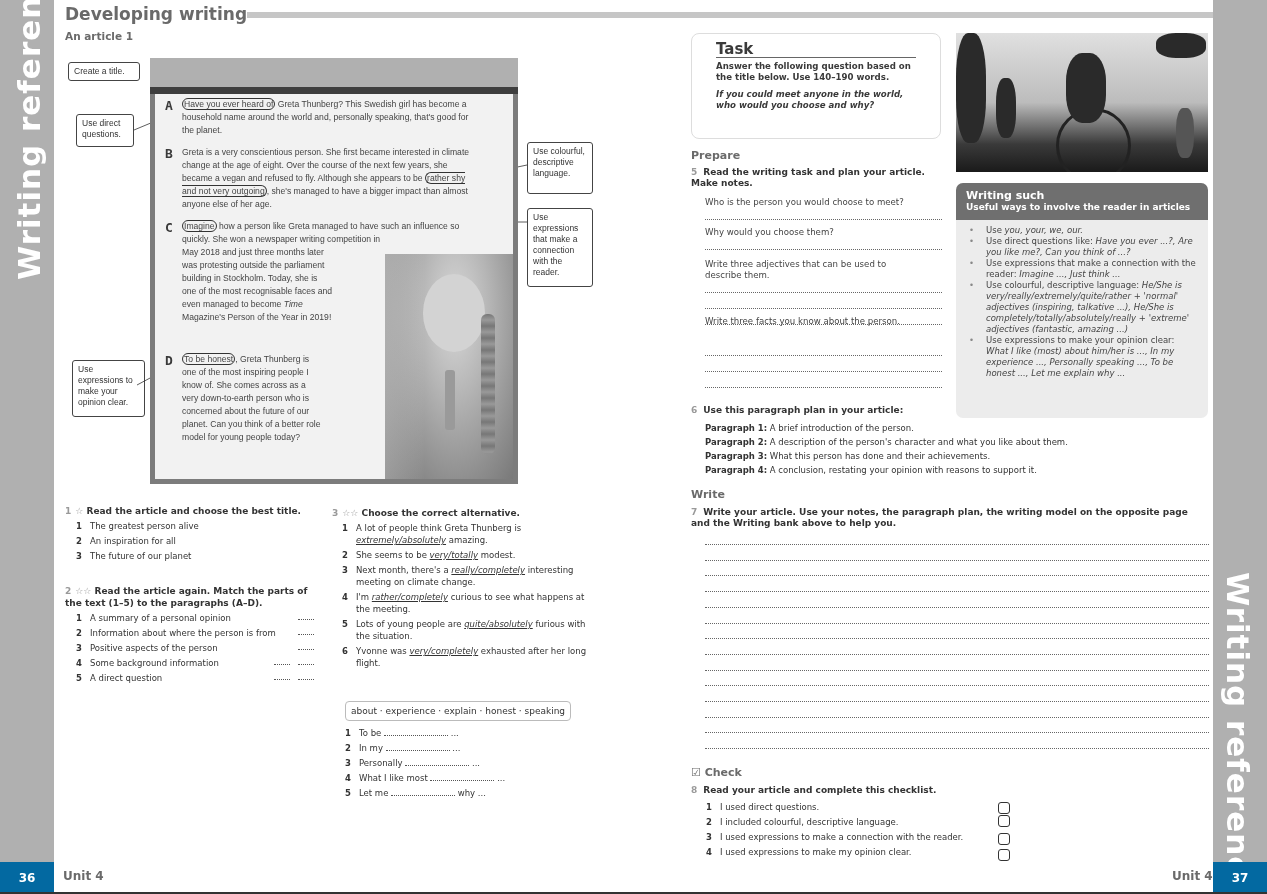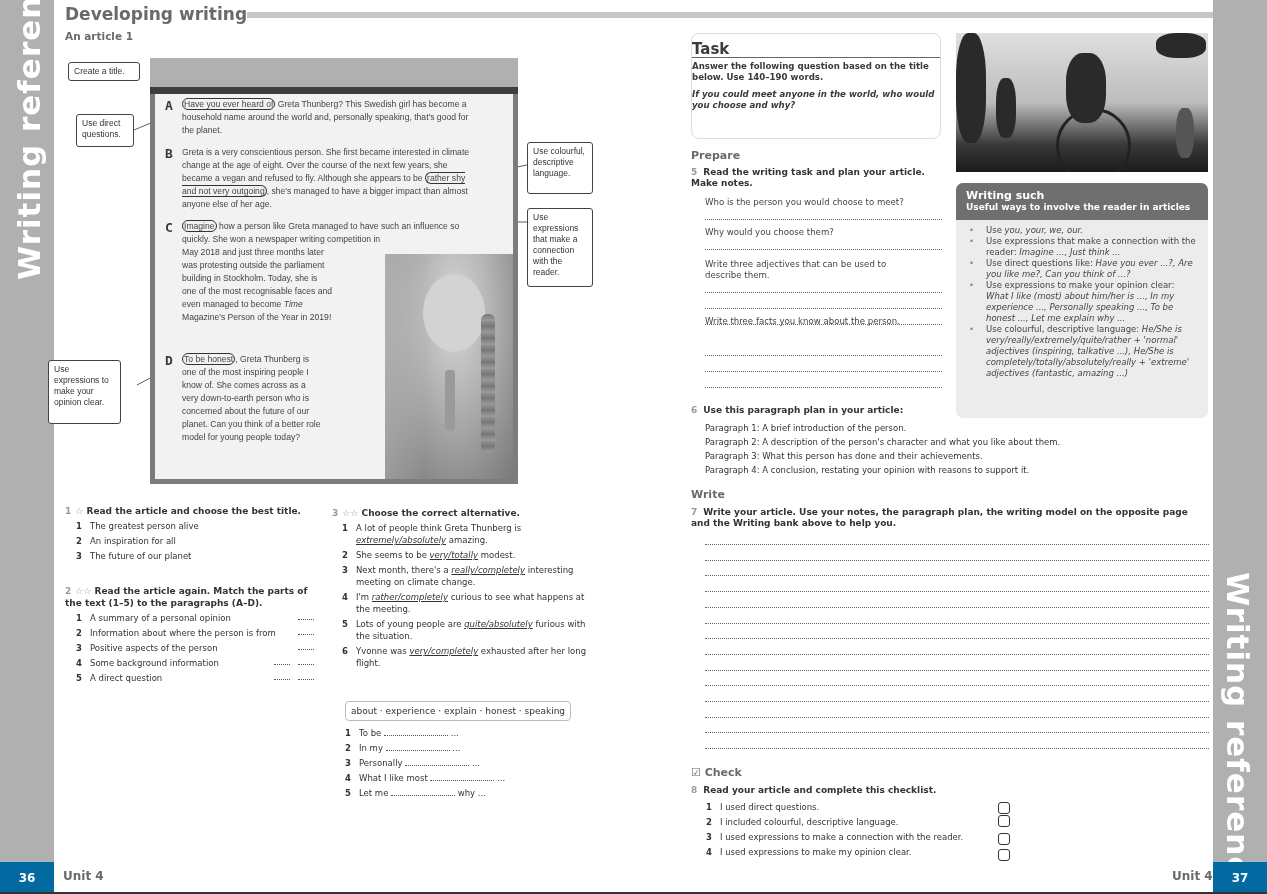--- a/index.html
+++ b/index.html
@@ -33,39 +33,39 @@
 .ex{position:absolute;font-size:8.5px;line-height:12px;color:#333}
 .ex .q{font-weight:bold;font-size:9px}
 .ex .qn{color:#999;font-weight:bold;margin-right:4px}
 .ex .star{color:#999}
 .ex ol{list-style:none}
 .ex li{position:relative;padding-left:14px;margin-top:3px}
 .ex li .n{position:absolute;left:0;font-weight:bold}
 .dots{display:inline-block;border-bottom:1px dotted #555;height:8px;vertical-align:baseline}
 .u{text-decoration:underline;font-style:italic}
 .wordbox{border:1px solid #bbb;border-radius:4px;padding:3px 5px;display:inline-block;font-size:9px;margin-top:6px}
-.task{position:absolute;left:691px;top:33px;width:250px;height:106px;border:1px solid #ddd;border-radius:8px;padding:10px 0;font-size:8.6px;line-height:11px}
+.task{position:absolute;left:691px;top:33px;width:250px;height:106px;border:1px solid #ddd;border-radius:8px;padding:10px 24px;font-size:8.6px;line-height:11px}
 .task h2{font-size:15px;color:#3a3a3a;border-bottom:1px solid #666;padding-bottom:2px;margin-bottom:3px}
 .photo-wheel{position:absolute;left:956px;top:33px;width:252px;height:139px;background:linear-gradient(180deg,#e0e0e0 0,#bcbcbc 50%,#3a3a3a 80%,#1a1a1a 100%);overflow:hidden}
 .photo-wheel .w{position:absolute;left:100px;top:75px;width:75px;height:75px;border:3px solid #222;border-radius:50%}
 .photo-wheel .p{position:absolute;background:#2a2a2a;border-radius:40%}
 .section-h{position:absolute;font-size:11px;font-weight:bold;color:#6a6a6a}
 .q-line{position:absolute;font-size:9px;font-weight:bold;color:#333;line-height:11px}
 .q-line .qn{color:#999;margin-right:6px}
 .note-lbl{position:absolute;font-size:8.6px;color:#444;line-height:11px}
 .dotline{position:absolute;height:0;border-top:1px dotted #666}
 .wb{position:absolute;left:956px;top:183px;width:252px;height:235px;background:#ececec;border-radius:7px;overflow:hidden}
 .wb .hd{background:#6f6f6f;color:#fff;padding:6px 10px 4px;height:37px}
 .wb .hd .t{font-size:11px;font-weight:bold}
 .wb .hd .s{font-size:9px;font-weight:bold}
 .wb ul{list-style:none;padding:5px 10px 0 10px;font-size:8.5px;line-height:11px;color:#444}
 .wb li{position:relative;padding-left:20px}
 .wb li::before{content:"•";position:absolute;left:3px;color:#888}
 .plan{position:absolute;left:705px;font-size:8.5px;color:#333}
-.plan b{font-weight:normal}
+.plan b{font-weight:bold}
 .check-box{position:absolute;left:998px;width:12px;height:12px;border:1px solid #333;border-radius:3px}
 </style>
 </head>
 <body>
 
 <div class="side-tab left"></div>
 <div class="side-label left">Writing reference</div>
 <div class="side-tab right"></div>
 <div class="side-label right">Writing reference</div>
 <div class="pagenum" style="left:0">36</div>
@@ -75,21 +75,21 @@
 <div class="bottom-rule"></div>
 
 <div class="hdr-title">Developing writing</div>
 <div class="hdr-bar"></div>
 <div class="hdr-sub">An article 1</div>
 
 <div class="callout" style="left:68px;top:62px;width:72px;height:19px">Create a title.</div>
 <div class="callout" style="left:76px;top:114px;width:58px;height:33px">Use direct questions.</div>
 <div class="callout" style="left:527px;top:142px;width:66px;height:52px">Use colourful, descriptive language.</div>
 <div class="callout" style="left:527px;top:208px;width:66px;height:79px">Use expressions that make a connection with the reader.</div>
-<div class="callout" style="left:48px;top:360px;width:73px;height:64px">Use expressions to make your opinion clear.</div>
+<div class="callout" style="left:72px;top:360px;width:73px;height:57px">Use expressions to make your opinion clear.</div>
 
 <svg class="abs" style="left:0;top:0;pointer-events:none" width="1267" height="894">
   <g stroke="#333" stroke-width="0.8" fill="none">
     <line x1="134" y1="130" x2="182" y2="110"></line>
     <line x1="527" y1="165" x2="380" y2="196"></line>
     <line x1="527" y1="222" x2="214" y2="222"></line>
     <line x1="137" y1="385" x2="180" y2="362"></line>
   </g>
 </svg>
 
@@ -198,24 +198,24 @@
 <div class="dotline" style="left:705px;top:371px;width:237px"></div>
 <div class="dotline" style="left:705px;top:387px;width:237px"></div>
 
 <div class="wb">
   <div class="hd">
     <div class="t">Writing such</div>
     <div class="s">Useful ways to involve the reader in articles</div>
   </div>
   <ul>
     <li><span>Use </span><i>you, your, we, our.</i></li>
+    <li><span>Use direct questions like: </span><i>Have you ever ...?, Are you like me?, Can you think of ...?</i></li>
     <li><span>Use expressions that make a connection with the reader: </span><i>Imagine ..., Just think ...</i></li>
-    <li><span>Use direct questions like: </span><i>Have you ever ...?, Are you like me?, Can you think of ...?</i></li>
+    <li><span>Use colourful, descriptive language: </span><i>He/She is very/really/extremely/quite/rather + 'normal' adjectives (inspiring, talkative ...), He/She is completely/totally/absolutely/really + 'extreme' adjectives (fantastic, amazing ...)</i></li>
     <li><span>Use expressions to make your opinion clear: </span><i>What I like (most) about him/her is ..., In my experience ..., Personally speaking ..., To be honest ..., Let me explain why ...</i></li>
-    <li><span>Use colourful, descriptive language: </span><i>He/She is very/really/extremely/quite/rather + 'normal' adjectives (inspiring, talkative ...), He/She is completely/totally/absolutely/really + 'extreme' adjectives (fantastic, amazing ...)</i></li>
   </ul>
 </div>
 
 <div class="q-line" style="left:691px;top:405px"><span class="qn">6</span><span>Use this paragraph plan in your article:</span></div>
 <div class="plan" style="top:423px"><b>Paragraph 1:</b><span> A brief introduction of the person.</span></div>
 <div class="plan" style="top:437px"><b>Paragraph 2:</b><span> A description of the person's character and what you like about them.</span></div>
 <div class="plan" style="top:451px"><b>Paragraph 3:</b><span> What this person has done and their achievements.</span></div>
 <div class="plan" style="top:465px"><b>Paragraph 4:</b><span> A conclusion, restating your opinion with reasons to support it.</span></div>
 
 <div class="section-h" style="left:691px;top:488px">Write</div>

